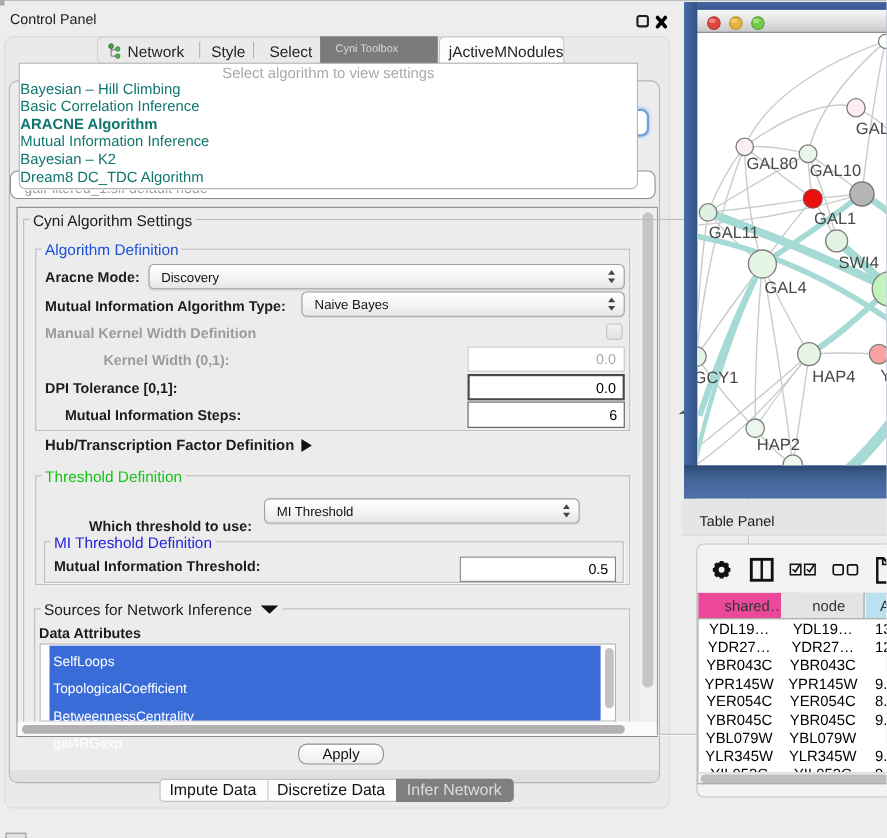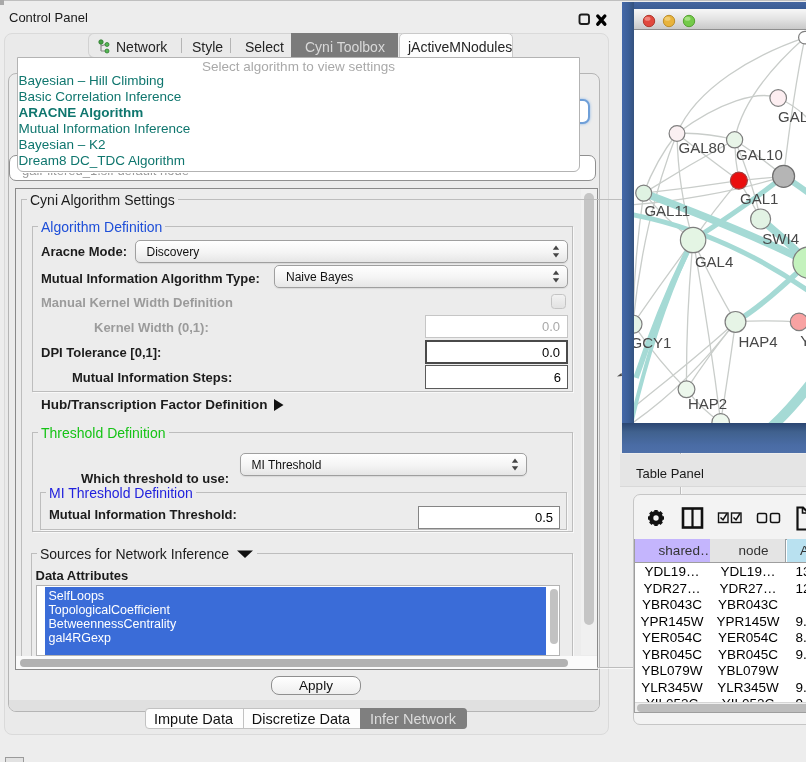--- a/index.html
+++ b/index.html
@@ -56,21 +56,21 @@
     <circle cx="5" cy="3" r="2.2" fill="#44a244" stroke="#2c7a2c" stroke-width="0.8"></circle>
     <circle cx="11" cy="5.5" r="2" fill="#55b855" stroke="#2c7a2c" stroke-width="0.8"></circle>
     <circle cx="11" cy="12" r="2" fill="#55b855" stroke="#2c7a2c" stroke-width="0.8"></circle>
   </svg>
   <div class="abs" style="left:116px;top:39px;font-size:14px;color:#242424;">Network</div>
   <div class="abs" style="left:181px;top:38px;width:1px;height:15px;background:#b5b5b5;"></div>
   <div class="abs" style="left:192px;top:39px;font-size:14px;color:#242424;">Style</div>
   <div class="abs" style="left:230px;top:38px;width:1px;height:15px;background:#b5b5b5;"></div>
   <div class="abs" style="left:245px;top:39px;font-size:14px;color:#242424;">Select</div>
   <div class="abs" style="left:291px;top:33px;width:107px;height:25px;background:#7b7b7b;"></div>
-  <div class="abs" style="left:305px;top:39px;font-size:14px;color:#d9d9d9;">Cyni Toolbox</div>
+  <div class="abs" style="left:305px;top:39px;font-size:10px;color:#d9d9d9;">Cyni Toolbox</div>
   <div class="abs" style="left:408px;top:39px;font-size:14px;color:#242424;">jActiveMNodules</div>
 </div>
 
 <div id="settings">
 
   <div class="abs" style="left:560px;top:99px;width:30px;height:25px;border:2.5px solid #6f9fd8;border-radius:7px;background:#fff;box-shadow:0 0 3px #8db8e8;"></div>
 
   <div class="abs" style="left:9px;top:155px;width:587px;height:26px;border:1px solid #8f8f8f;border-radius:7px;background:#fff;"></div>
   <div class="abs" style="left:22px;top:173px;width:300px;height:7px;overflow:hidden;">
       <div style="position:absolute;left:0;top:-10px;font-size:13px;color:#9a9a9a;white-space:nowrap;">galFiltered_1.sif default node</div>
@@ -108,21 +108,21 @@
 
   <div class="lbl dis" style="left:41px;top:295px;">Manual Kernel Width Definition</div>
   <div class="abs" style="left:551px;top:294px;width:15px;height:15px;border:1px solid #c4c4c4;border-radius:3.5px;background:linear-gradient(180deg,#f2f2f2,#e2e2e2);"></div>
 
   <div class="lbl dis" style="left:55px;top:320px;margin-left:39px;">Kernel Width (0,1):</div>
   <div class="tfield" style="left:425px;top:315px;width:143px;height:23px;border:1px solid #c6c6c6;color:#a9a9a9;padding-right:7px;">0.0</div>
 
   <div class="lbl" style="left:41px;top:345px;">DPI Tolerance [0,1]:</div>
   <div class="tfield" style="left:425px;top:340px;width:143px;height:24px;border:2px solid #4a4a4a;color:#000;padding-right:6px;">0.0</div>
 
-  <div class="lbl" style="left:54px;top:370px;padding-left:18px;">Mutual Information Steps:</div>
+  <div class="lbl" style="left:41px;top:370px;padding-left:18px;">Mutual Information Steps:</div>
   <div class="tfield" style="left:425px;top:365px;width:143px;height:24px;border:1.5px solid #5a5a5a;color:#000;padding-right:6px;">6</div>
 
   <div class="lbl" style="left:41px;top:397px;font-size:13.5px;">Hub/Transcription Factor Definition</div>
   <svg class="abs" style="left:272px;top:398px;" width="13" height="14" viewBox="0 0 13 14">
       <path d="M2 1 L11.5 7 L2 13 Z" fill="#111"></path>
     </svg>
 
   <div class="group" style="left:32px;top:432px;width:541px;height:100px;">
     <span class="gtitle" style="color:#16c316;">Threshold Definition</span>
   </div>
@@ -146,35 +146,35 @@
   <div class="group" style="left:31px;top:553px;width:542px;height:115px;">
     <span class="gtitle" style="color:#1c1c1c;">Sources for Network Inference <svg width="18" height="10" viewBox="0 0 18 10" style="vertical-align:0px;margin-left:3px;">
           <path d="M1 1.5 L17 1.5 L9 9 Z" fill="#111"></path>
         </svg></span>
   </div>
   <div class="lbl" style="left:35.5px;top:568px;">Data Attributes</div>
 
   <div class="abs" style="left:36px;top:585px;width:524px;height:71px;background:#fff;border:1px solid #b3b3b3;"></div>
   <div class="abs" style="left:44.5px;top:587px;width:501.5px;height:68px;background:#3a6cd8;"></div>
   <div class="abs" style="left:550px;top:589px;width:8px;height:55px;background:#c2c2c2;border-radius:4px;"></div>
-  <div class="abs" style="left:48.5px;top:588.5px;font-size:12.5px;color:#fff;line-height:14px;">SelfLoops<br>TopologicalCoefficient<br>BetweennessCentrality<br>gal4RGexp</div>
+  <div class="abs" style="left:48.5px;top:588.5px;font-size:12.5px;color:#fff;line-height:25px;">SelfLoops<br>TopologicalCoefficient<br>BetweennessCentrality<br>gal4RGexp</div>
 
   <div class="abs" style="left:16px;top:656px;width:581px;height:13px;background:#fafafa;"></div>
   <div class="abs" style="left:20px;top:659px;width:548px;height:7.5px;background:#b2b2b2;border-radius:4px;"></div>
 </div>
 
 <div id="popup">
   <div class="abs" style="left:17px;top:57px;width:563px;height:115px;background:#fff;border:1px solid #b3b3b3;border-radius:0 0 6px 6px;z-index:30;"></div>
   <div class="abs" style="left:17px;top:59px;width:563px;text-align:center;font-size:13.5px;color:#a9a9a9;z-index:31;">Select algorithm to view settings</div>
   <div class="abs" style="left:18.5px;top:72.5px;font-size:13.5px;color:#0f766e;line-height:16px;z-index:31;">Bayesian – Hill Climbing<br>Basic Correlation Inference<br><span class="bold">ARACNE Algorithm</span><br>Mutual Information Inference<br>Bayesian – K2<br>Dream8 DC_TDC Algorithm</div>
 </div>
 
 <div id="bottombar">
 
-  <div class="abs" style="left:271px;top:675.5px;width:90px;height:19px;background:linear-gradient(180deg,#ffffff,#eeeeee);border:1px solid #8f8f8f;border-radius:8px;display:flex;align-items:center;justify-content:center;font-size:13.5px;color:#111;">Apply</div>
+  <div class="abs" style="left:271px;top:675.5px;width:78px;height:19px;background:linear-gradient(180deg,#ffffff,#eeeeee);border:1px solid #8f8f8f;border-radius:8px;display:flex;align-items:center;justify-content:center;font-size:13.5px;color:#111;">Apply</div>
 
   <div class="abs" style="left:145px;top:707.5px;width:322px;height:21px;background:#fdfdfd;border:1px solid #c2c2c2;border-radius:4px;"></div>
   <div class="abs" style="left:242.5px;top:708px;width:1px;height:20px;background:#c2c2c2;"></div>
   <div class="abs" style="left:359.5px;top:707.5px;width:107.5px;height:21px;background:#7f7f7f;border-radius:0 4px 4px 0;"></div>
   <div class="abs" style="left:145px;top:710.5px;width:97px;text-align:center;font-size:14.5px;color:#111;">Impute Data</div>
   <div class="abs" style="left:243px;top:710.5px;width:116px;text-align:center;font-size:14.5px;color:#111;">Discretize Data</div>
   <div class="abs" style="left:359px;top:710.5px;width:108px;text-align:center;font-size:14.5px;color:#dcdcdc;">Infer Network</div>
 </div>
 
 <div id="netwindow">
@@ -310,21 +310,21 @@
     </g>
 
     <g fill="none" stroke="#111" stroke-width="2.2">
       <path d="M152.5 23.5 L152.5 1.5 L158 1.5 L163 6.5 L163 23.5 Z"></path>
       <path d="M157.5 1.5 L157.5 7 L163 7" stroke-width="1.6"></path>
     </g>
   </svg>
 
   <div class="abs" style="left:634px;top:539px;width:172px;height:173px;background:#fff;border-top:1px solid #9e9e9e;border-left:1px solid #9e9e9e;"></div>
 
-  <div class="abs" style="left:635px;top:539px;width:86px;height:23px;background:#c4b5fd;border-right:1.5px solid #9aa0a3;display:flex;align-items:center;justify-content:center;font-size:13.5px;color:#333;padding-left:17px;">shared…</div>
+  <div class="abs" style="left:635px;top:539px;width:86px;height:23px;background:#ec4899;border-right:1.5px solid #9aa0a3;display:flex;align-items:center;justify-content:center;font-size:13.5px;color:#333;padding-left:17px;">shared…</div>
   <div class="abs" style="left:710px;top:539px;width:76px;height:23px;background:#e4e4e4;border-right:1.5px solid #9aa0a3;display:flex;align-items:center;justify-content:center;font-size:13.5px;color:#333;padding-left:12px;">node</div>
   <div class="abs" style="left:787px;top:539px;width:19px;height:23px;background:#b9e1f0;overflow:hidden;">
       <span style="position:absolute;left:13px;top:4px;font-size:13.5px;color:#333;">A</span>
     </div>
   <div class="abs" style="left:634px;top:562px;width:172px;height:1px;background:#9e9e9e;"></div>
 
   <div class="abs" style="left:635px;top:564px;width:74px;text-align:center;font-size:13.5px;color:#000;line-height:16.55px;">YDL19…<br>YDR27…<br>YBR043C<br>YPR145W<br>YER054C<br>YBR045C<br>YBL079W<br>YLR345W<br>YIL052C</div>
   <div class="abs" style="left:710px;top:564px;width:76px;text-align:center;font-size:13.5px;color:#000;line-height:16.55px;">YDL19…<br>YDR27…<br>YBR043C<br>YPR145W<br>YER054C<br>YBR045C<br>YBL079W<br>YLR345W<br>YIL052C</div>
   <div class="abs" style="left:795.5px;top:564px;width:20px;text-align:left;font-size:13.5px;color:#000;line-height:16.55px;">13<br>12<br>&nbsp;<br>9.<br>8.<br>9.<br>&nbsp;<br>9.<br>9.</div>
 

